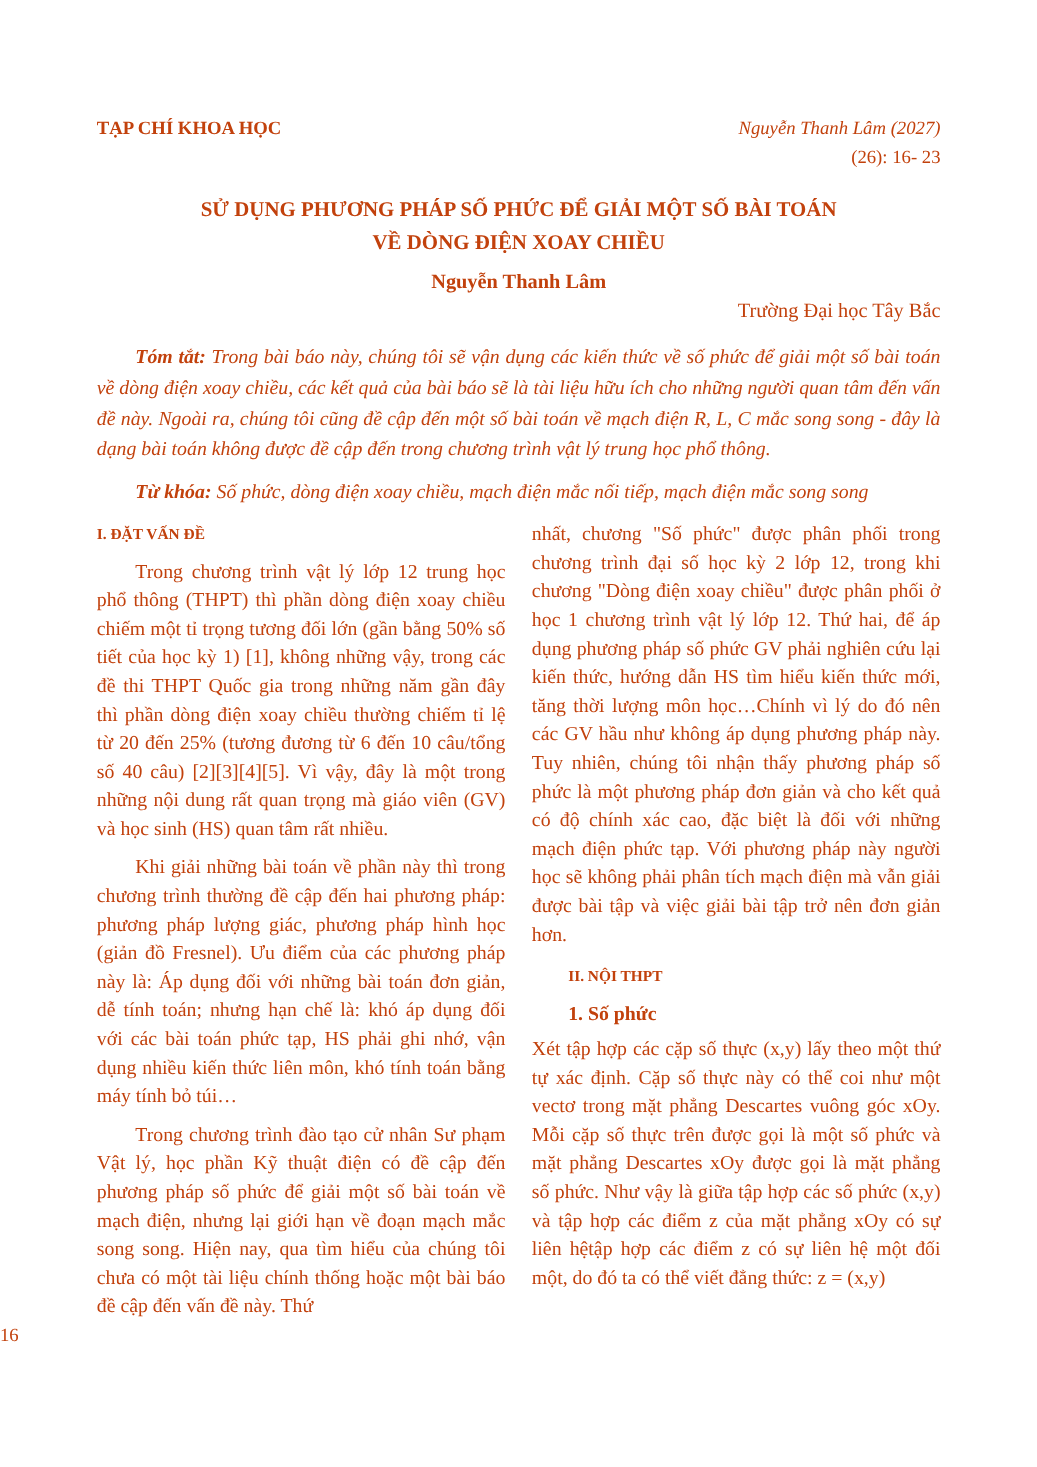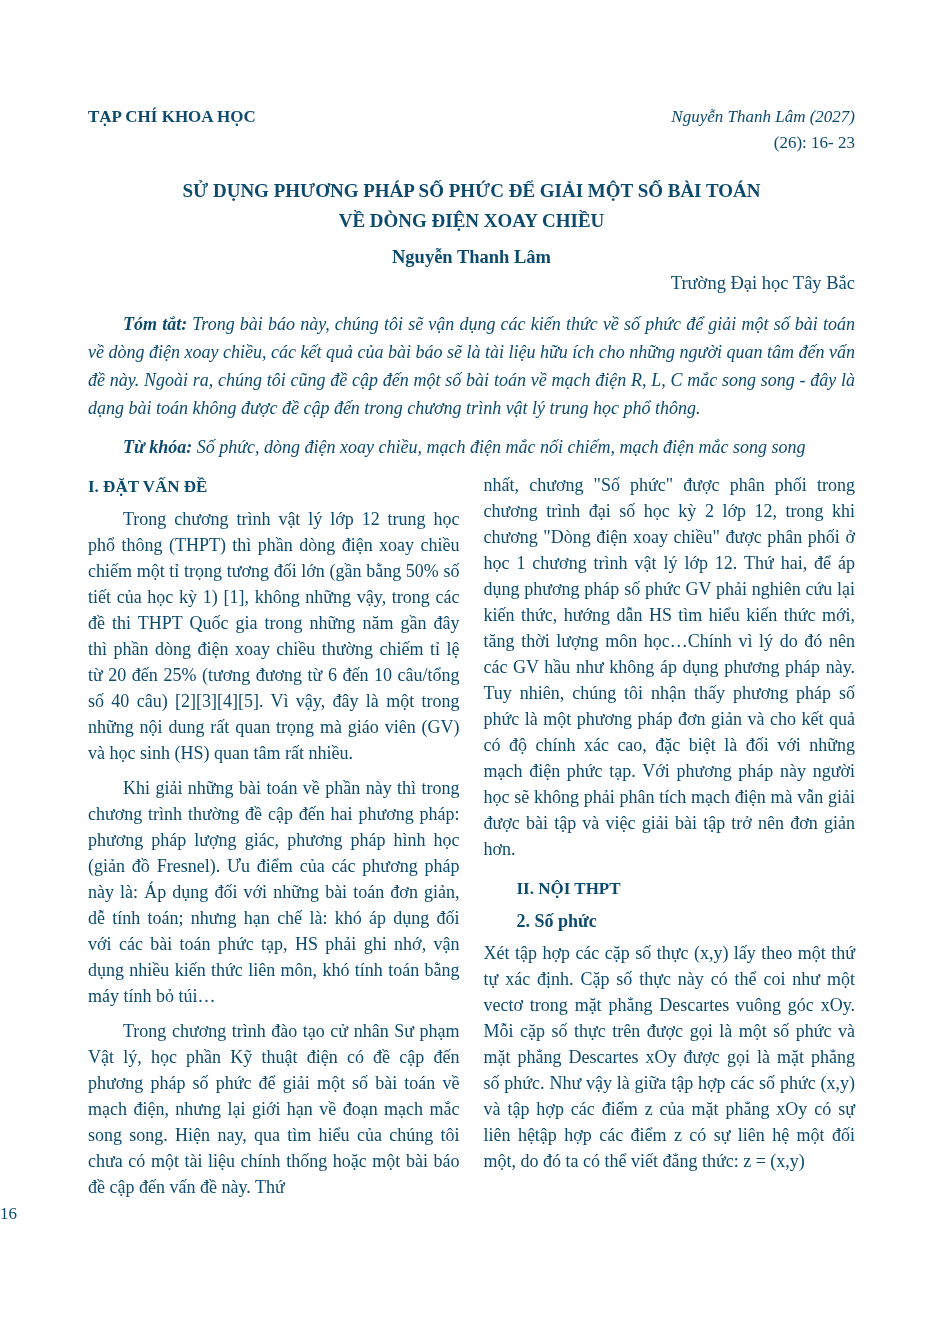--- a/index.html
+++ b/index.html
@@ -6,21 +6,21 @@
   .page {
     position: relative;
     width: 943px;
     height: 1334px;
     margin: 0 auto;
     background: #ffffff;
     box-sizing: border-box;
     padding: 104px 88px 0 88px;
     font-family: "Liberation Serif", "DejaVu Serif", serif;
     font-size: 18px;
-    color: #0c4a6e;
+    color: #c2410c;
     overflow: hidden;
   }
   .header-row {
     display: flex;
     justify-content: space-between;
     align-items: flex-start;
     font-size: 17px;
     line-height: 26px;
   }
   .header-left .journal-name { font-weight: bold; }
@@ -65,21 +65,21 @@
     gap: 24px;
     margin-top: 12px;
   }
   .col {
     flex: 1 1 0;
     text-align: justify;
     line-height: 26px;
   }
   .section-heading {
     margin: 2px 0 6px 0;
-    font-size: 17px;
+    font-size: 14px;
     font-weight: bold;
     line-height: 26px;
   }
   .section-heading.indented { margin-left: 33px; margin-top: 14px; }
   .sub-heading {
     margin: 4px 0 6px 33px;
     font-weight: bold;
     font-size: 18px;
     line-height: 26px;
   }
@@ -117,33 +117,33 @@
   </h1>
 
   <div class="byline-author">Nguyễn Thanh Lâm</div>
   <div class="byline-affiliation">Trường Đại học Tây Bắc</div>
 
   <p class="abstract">
     <span class="abstract-label">Tóm tắt:</span><span> Trong bài báo này, chúng tôi sẽ vận dụng các kiến thức về số phức để giải một số bài toán về dòng điện xoay chiều, các kết quả của bài báo sẽ là tài liệu hữu ích cho những người quan tâm đến vấn đề này. Ngoài ra, chúng tôi cũng đề cập đến một số bài toán về mạch điện R, L, C mắc song song - đây là dạng bài toán không được đề cập đến trong chương trình vật lý trung học phổ thông.</span>
   </p>
 
   <p class="keywords">
-    <span class="keywords-label">Từ khóa:</span><span> Số phức, dòng điện xoay chiều, mạch điện mắc nối chiếm, mạch điện mắc song song</span>
+    <span class="keywords-label">Từ khóa:</span><span> Số phức, dòng điện xoay chiều, mạch điện mắc nối tiếp, mạch điện mắc song song</span>
   </p>
 
   <div class="columns">
     <div class="col">
       <h2 class="section-heading">I. ĐẶT VẤN ĐỀ</h2>
       <p>Trong chương trình vật lý lớp 12 trung học phổ thông (THPT) thì phần dòng điện xoay chiều chiếm một tỉ trọng tương đối lớn (gần bằng 50% số tiết của học kỳ 1) [1], không những vậy, trong các đề thi THPT Quốc gia trong những năm gần đây thì phần dòng điện xoay chiều thường chiếm tỉ lệ từ 20 đến 25% (tương đương từ 6 đến 10 câu/tổng số 40 câu) [2][3][4][5]. Vì vậy, đây là một trong những nội dung rất quan trọng mà giáo viên (GV) và học sinh (HS) quan tâm rất nhiều.</p>
       <p>Khi giải những bài toán về phần này thì trong chương trình thường đề cập đến hai phương pháp: phương pháp lượng giác, phương pháp hình học (giản đồ Fresnel). Ưu điểm của các phương pháp này là: Áp dụng đối với những bài toán đơn giản, dễ tính toán; nhưng hạn chế là: khó áp dụng đối với các bài toán phức tạp, HS phải ghi nhớ, vận dụng nhiều kiến thức liên môn, khó tính toán bằng máy tính bỏ túi…</p>
       <p>Trong chương trình đào tạo cử nhân Sư phạm Vật lý, học phần Kỹ thuật điện có đề cập đến phương pháp số phức để giải một số bài toán về mạch điện, nhưng lại giới hạn về đoạn mạch mắc song song. Hiện nay, qua tìm hiểu của chúng tôi chưa có một tài liệu chính thống hoặc một bài báo đề cập đến vấn đề này. Thứ</p>
     </div>
     <div class="col">
       <p class="no-indent">nhất, chương "Số phức" được phân phối trong chương trình đại số học kỳ 2 lớp 12, trong khi chương "Dòng điện xoay chiều" được phân phối ở học 1 chương trình vật lý lớp 12. Thứ hai, để áp dụng phương pháp số phức GV phải nghiên cứu lại kiến thức, hướng dẫn HS tìm hiểu kiến thức mới, tăng thời lượng môn học…Chính vì lý do đó nên các GV hầu như không áp dụng phương pháp này. Tuy nhiên, chúng tôi nhận thấy phương pháp số phức là một phương pháp đơn giản và cho kết quả có độ chính xác cao, đặc biệt là đối với những mạch điện phức tạp. Với phương pháp này người học sẽ không phải phân tích mạch điện mà vẫn giải được bài tập và việc giải bài tập trở nên đơn giản hơn.</p>
       <h2 class="section-heading indented">II. NỘI THPT</h2>
-      <h3 class="sub-heading">2. Số phức</h3>
+      <h3 class="sub-heading">1. Số phức</h3>
       <p class="no-indent">Xét tập hợp các cặp số thực (x,y) lấy theo một thứ tự xác định. Cặp số thực này có thể coi như một vectơ trong mặt phẳng Descartes vuông góc xOy. Mỗi cặp số thực trên được gọi là một số phức và mặt phẳng Descartes xOy được gọi là mặt phẳng số phức. Như vậy là giữa tập hợp  các số phức (x,y) và tập hợp các điểm z của mặt phẳng xOy có sự liên hệtập hợp các điểm z có sự liên hệ một đối một, do đó ta có thể viết đẳng thức: z = (x,y)</p>
     </div>
   </div>
 
   <div class="page-number">16</div>
 
 </div>
 
 </body></html>

